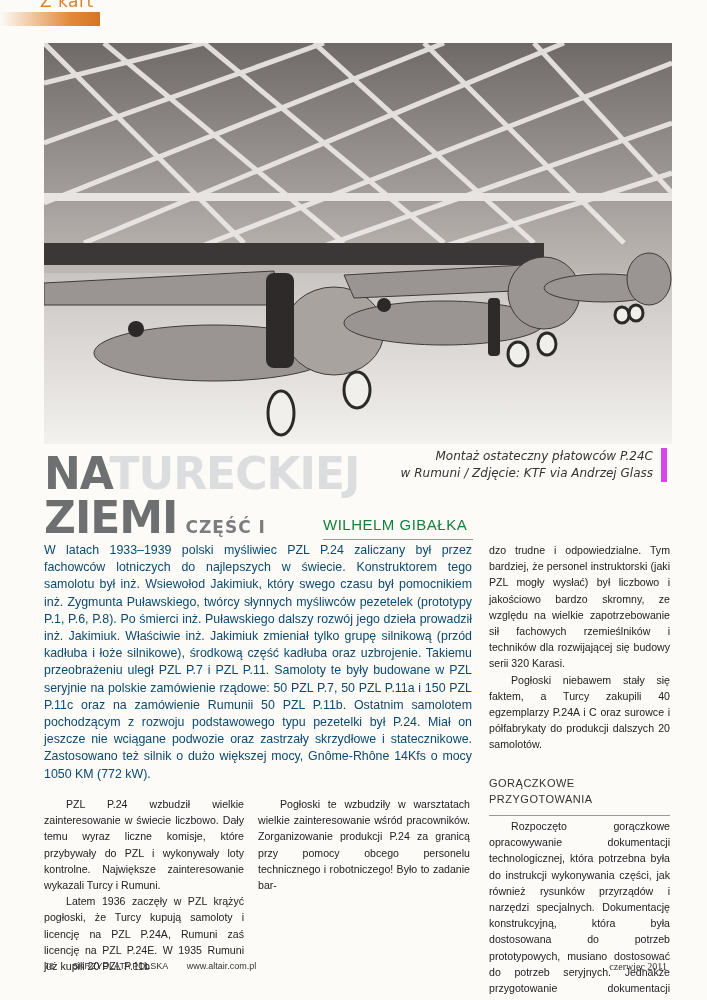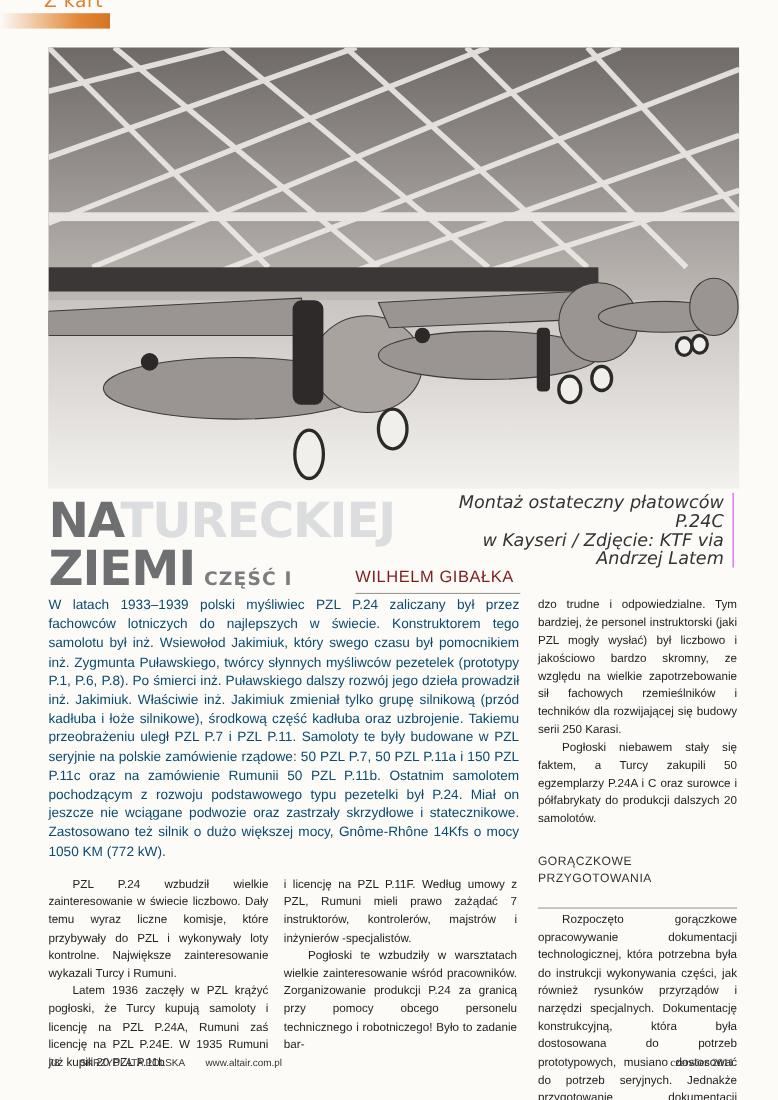--- a/index.html
+++ b/index.html
@@ -27,35 +27,35 @@
     margin-top:48px;
   }
   .photo {
     position:absolute; left:44px; top:43px; width:628px; height:401px;
     overflow:hidden;
     background:linear-gradient(180deg,#d8d5d2 0%,#cfcbc8 45%,#bdb8b5 55%,#d9d6d2 80%,#ece9e6 100%);
   }
   .photo svg { display:block; }
   .caption {
     position:absolute; right:40px; top:448px; width:260px; text-align:right;
-    font-family:"DejaVu Sans", sans-serif; font-style:italic; font-size:16px;
+    font-family:"DejaVu Sans", sans-serif; font-style:italic; font-size:12px;
     line-height:17px; color:#333; padding-right:8px;
-    border-right:1px solid #d946ef;
+    border-right:6px solid #d946ef;
   }
   .headline {
     position:absolute; left:44px; top:452px;
     font-family:"DejaVu Sans", sans-serif; font-weight:bold;
     font-size:44px; line-height:44px; letter-spacing:-1px;
   }
   .headline .dark { color:#6d6f71; }
   .headline .light { color:#dcdddf; }
   .headline .part { font-size:17px; color:#7a7c7e; letter-spacing:1px; margin-left:8px; }
   .author {
     position:absolute; left:323px; top:516px;
-    font-family:"Liberation Sans", sans-serif; font-size:15px; color:#7f1d1d;
+    font-family:"Liberation Sans", sans-serif; font-size:15px; color:#15803d;
     letter-spacing:0.5px;
   }
   .author-rule {
     position:absolute; left:323px; top:539px; width:150px; height:1px; background:#999;
   }
   .lead {
     position:absolute; left:44px; top:542px; width:428px;
     font-size:12.4px; line-height:17.2px; color:#0c4a6e; text-align:justify;
     font-family:"Liberation Sans", sans-serif;
   }
@@ -65,21 +65,21 @@
     text-align:justify; font-family:"Liberation Sans", sans-serif;
   }
   .col p { margin:0; text-indent:0; }
   .col p.indent { text-indent:22px; }
   .col1 { left:44px; top:796px; width:200px; }
   .col2 { left:258px; top:796px; width:212px; }
   .col3 { left:489px; top:542px; width:181px; }
   .col3 .gap { height:22px; }
   .subhead {
     font-size:11px; letter-spacing:0.5px; color:#333; margin:0 0 2px 0;
-    padding-bottom:18px; border-bottom:1px solid #999; display:inline-block; width:100%;
+    padding-bottom:8px; border-bottom:1px solid #999; display:inline-block; width:100%;
   }
   .footer-left {
     position:absolute; left:44px; top:961px; font-size:9px; color:#333;
     font-family:"Liberation Sans", sans-serif;
   }
   .footer-left span { margin-right:16px; }
   .footer-right {
     position:absolute; right:40px; top:961px; font-size:10px; color:#333;
     font-family:Liberation Serif, serif;
   }
@@ -137,48 +137,47 @@
     </g>
     <g fill="#2b2827">
       <circle cx="92" cy="286" r="8"></circle>
       <circle cx="340" cy="262" r="7"></circle>
     </g>
   </svg>
 </div>
 
 <div class="caption">
   <div>Montaż ostateczny płatowców P.24C</div>
-  <div>w Kayseri / Zdjęcie: KTF via Andrzej Latem</div>
+  <div>w Rumuni / Zdjęcie: KTF via Andrzej Glass</div>
 </div>
 
 <div class="headline">
   <div><span class="dark">NA</span><span class="light">TURECKIEJ</span></div>
   <div><span class="dark">ZIEMI</span><span class="part">CZĘŚĆ I</span></div>
 </div>
 
 <div class="author">WILHELM GIBAŁKA</div>
 <div class="author-rule"></div>
 
 <div class="lead">
   <p>W latach 1933–1939 polski myśliwiec PZL P.24 zaliczany był przez fachowców lotniczych do najlepszych w świecie. Konstruktorem tego samolotu był inż. Wsiewołod Jakimiuk, który swego czasu był pomocnikiem inż. Zygmunta Puławskiego, twórcy słynnych myśliwców pezetelek (prototypy P.1, P.6, P.8). Po śmierci inż. Puławskiego dalszy rozwój jego dzieła prowadził inż. Jakimiuk. Właściwie inż. Jakimiuk zmieniał tylko grupę silnikową (przód kadłuba i łoże silnikowe), środkową część kadłuba oraz uzbrojenie. Takiemu przeobrażeniu uległ PZL P.7 i PZL P.11. Samoloty te były budowane w PZL seryjnie na polskie zamówienie rządowe: 50 PZL P.7, 50 PZL P.11a i 150 PZL P.11c oraz na zamówienie Rumunii 50 PZL P.11b. Ostatnim samolotem pochodzącym z rozwoju podstawowego typu pezetelki był P.24. Miał on jeszcze nie wciągane podwozie oraz zastrzały skrzydłowe i statecznikowe. Zastosowano też silnik o dużo większej mocy, Gnôme-Rhône 14Kfs o mocy 1050 KM (772 kW).</p>
 </div>
 
 <div class="col col1">
   <p class="indent">PZL P.24 wzbudził wielkie zainteresowanie w świecie liczbowo. Dały temu wyraz liczne komisje, które przybywały do PZL i wykonywały loty kontrolne. Największe zainteresowanie wykazali Turcy i Rumuni.</p>
   <p class="indent">Latem 1936 zaczęły w PZL krążyć pogłoski, że Turcy kupują samoloty i licencję na PZL P.24A, Rumuni zaś licencję na PZL P.24E. W 1935 Rumuni już kupili 20 PZL P.11b</p>
 </div>
 
 <div class="col col2">
-  <p>i licencję na PZL P.11F. Według umowy z PZL, Rumuni mieli prawo zażądać 7 instruktorów, kontrolerów, majstrów i inżynierów -specjalistów.</p>
   <p class="indent">Pogłoski te wzbudziły w warsztatach wielkie zainteresowanie wśród pracowników. Zorganizowanie produkcji P.24 za granicą przy pomocy obcego personelu technicznego i robotniczego! Było to zadanie bar-</p>
 </div>
 
 <div class="col col3">
-  <p>dzo trudne i odpowiedzialne. Tym bardziej, że personel instruktorski (jaki PZL mogły wysłać) był liczbowo i jakościowo bardzo skromny, ze względu na wielkie zapotrzebowanie sił fachowych rzemieślników i techników dla rozwijającej się budowy serii 250 Karasi.</p>
-  <p class="indent">Pogłoski niebawem stały się faktem, a Turcy zakupili 50 egzemplarzy P.24A i C oraz surowce i półfabrykaty do produkcji dalszych 20 samolotów.</p>
+  <p>dzo trudne i odpowiedzialne. Tym bardziej, że personel instruktorski (jaki PZL mogły wysłać) był liczbowo i jakościowo bardzo skromny, ze względu na wielkie zapotrzebowanie sił fachowych rzemieślników i techników dla rozwijającej się budowy serii 320 Karasi.</p>
+  <p class="indent">Pogłoski niebawem stały się faktem, a Turcy zakupili 40 egzemplarzy P.24A i C oraz surowce i półfabrykaty do produkcji dalszych 20 samolotów.</p>
   <div class="gap"></div>
   <div class="subhead">GORĄCZKOWE PRZYGOTOWANIA</div>
   <p class="indent">Rozpoczęto gorączkowe opracowywanie dokumentacji technologicznej, która potrzebna była do instrukcji wykonywania części, jak również rysunków przyrządów i narzędzi specjalnych. Dokumentację konstrukcyjną, która była dostosowana do potrzeb prototypowych, musiano dostosować do potrzeb seryjnych. Jednakże przygotowanie dokumentacji konstrukcyjnej miało przebieg doskonały i to pod względem jakości, jak i czasu. Dzięki temu można było przez dłuższy czas rozwijać robotę na warsztacie</p>
 </div>
 
 <div class="footer-left">
   <span>78</span>
   <span>SKRZYDLATA POLSKA</span>
   <span>www.altair.com.pl</span>
 </div>

